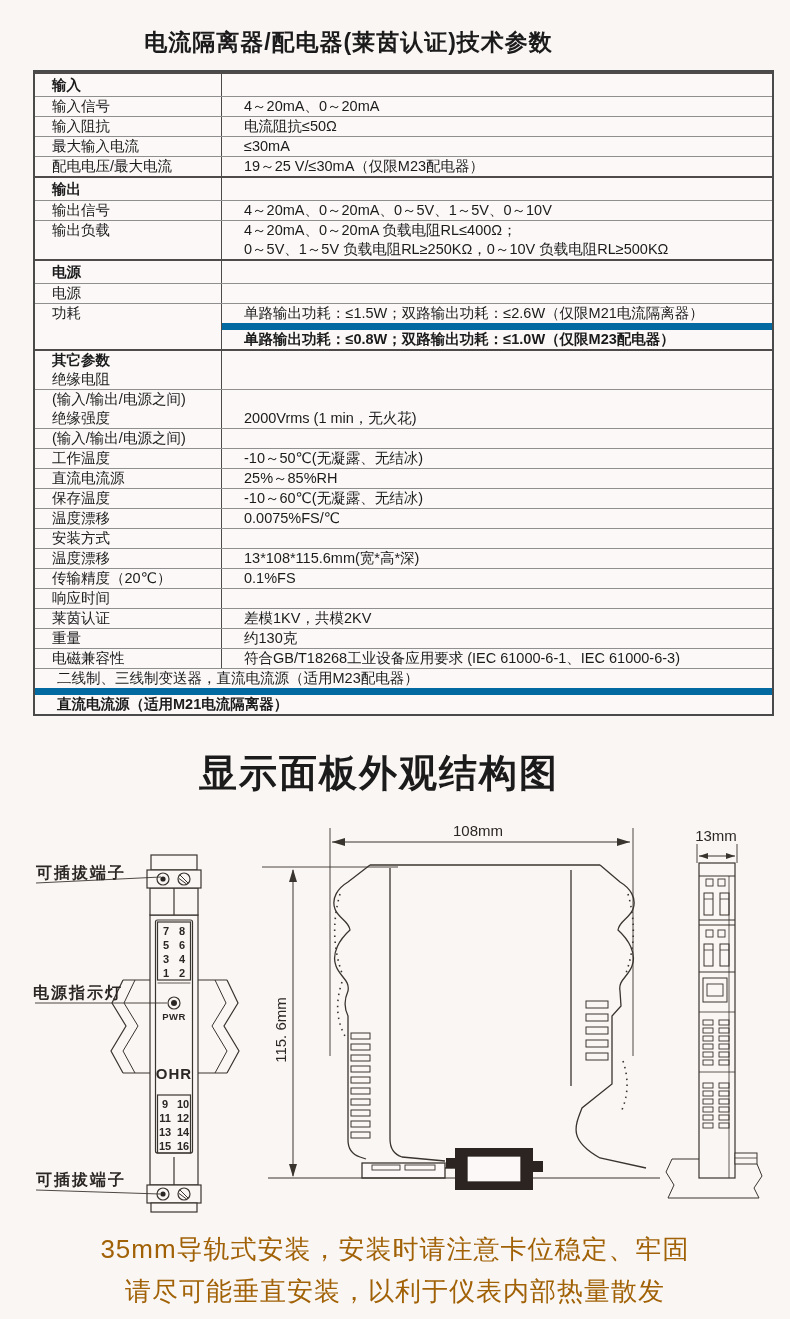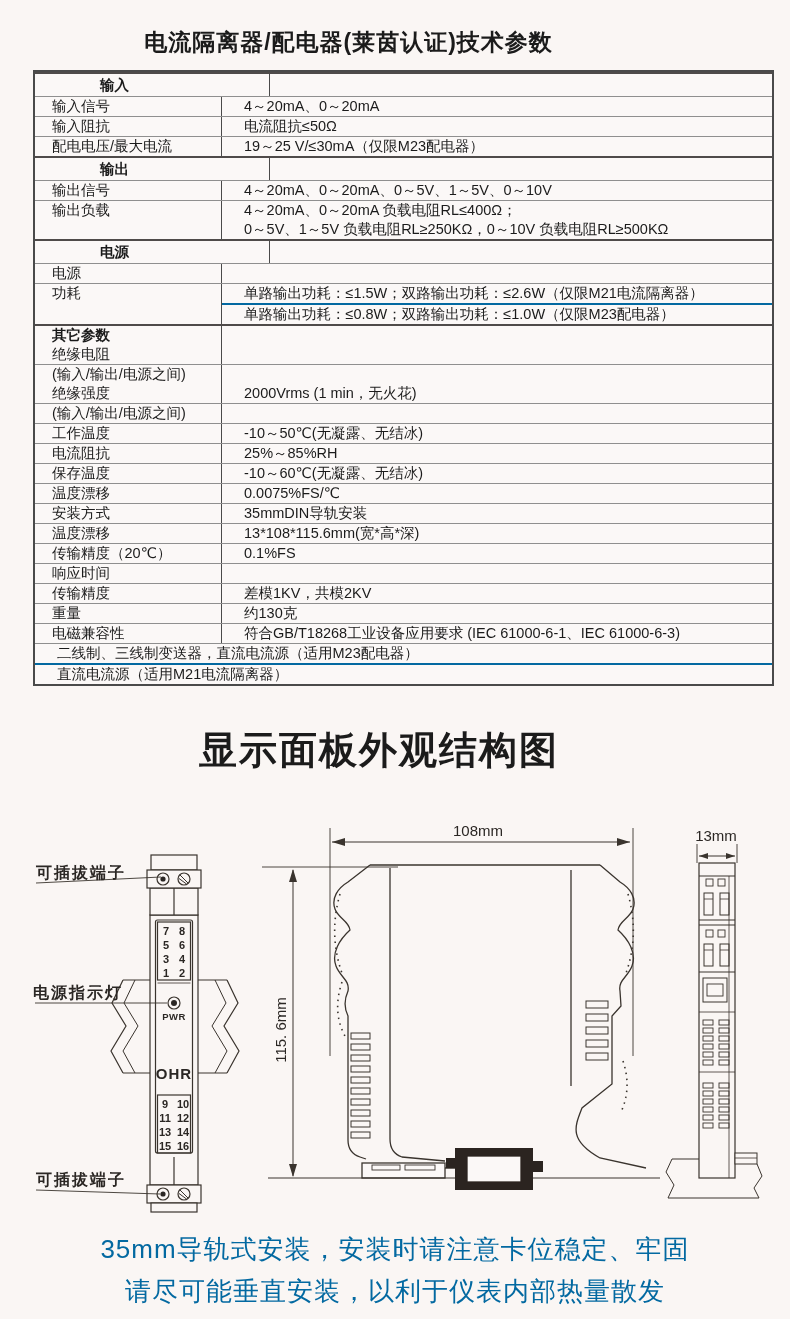--- a/index.html
+++ b/index.html
@@ -16,34 +16,34 @@
     position:absolute;left:33px;top:70px;width:741px;
     border:2px solid #4a4a4a;background:#fbf8f7;box-sizing:border-box;
     font-size:14.5px;
   }
   .trow{display:flex;border-top:1px solid #8f8f8f;}
   .trow:first-child{border-top:none;}
   .trow.heavy{border-top:2px solid #4f4b4a;}
   .cl{width:187px;box-sizing:border-box;border-right:1px solid #4a4a4a;
       padding:0 6px 0 17px;line-height:19px;flex-shrink:0;}
   .cr{flex:1;padding:0 6px 0 22px;line-height:19px;}
-  .trow.sect .cl{line-height:22px;font-weight:bold;margin-left:48px;}
+  .trow.sect .cl{line-height:22px;font-weight:bold;}
   .b{font-weight:bold;}
   .cr.vbot{display:flex;flex-direction:column;justify-content:flex-end;}
   .cr.split{padding:0;}
   .cr.split .sub{padding:0 6px 0 22px;line-height:19px;}
-  .cr.split .sub.sb{border-top:2px solid #0369a1;}
+  .cr.split .sub.sb{border-top:7px solid #0369a1;font-weight:bold;}
   .section-title{
-    position:absolute;top:725px;left:0;width:758px;text-align:center;
+    position:absolute;top:748px;left:0;width:758px;text-align:center;
     font-size:38px;font-weight:bold;letter-spacing:2px;
   }
   .diagram{position:absolute;left:0;top:806px;width:790px;height:410px;}
   .footer-note{
     position:absolute;top:1228px;left:0;width:790px;text-align:center;
-    font-size:26px;line-height:42px;color:#0369a1;letter-spacing:1px;
+    font-size:26px;line-height:42px;color:#a16207;letter-spacing:1px;
   }
   svg text{fill:#2b2724;}
   .dlabel{font-size:16px;font-weight:bold;letter-spacing:2px;}
   .dim{font-size:15px;}
   .tnum{font-size:11px;font-weight:bold;}
   .pwr{font-size:9.5px;font-weight:bold;letter-spacing:0.5px;}
   .logo{font-size:15px;font-weight:bold;letter-spacing:1px;}
 </style>
 </head>
 <body>
@@ -57,20 +57,24 @@
     </div>
     <div class="trow">
       <div class="cl">输入信号</div>
       <div class="cr">4～20mA、0～20mA</div>
     </div>
     <div class="trow">
       <div class="cl">输入阻抗</div>
       <div class="cr">电流阻抗≤50Ω</div>
     </div>
     <div class="trow">
+      <div class="cl">最大输入电流</div>
+      <div class="cr">≤30mA</div>
+    </div>
+    <div class="trow">
       <div class="cl">配电电压/最大电流</div>
       <div class="cr">19～25 V/≤30mA（仅限M23配电器）</div>
     </div>
     <div class="trow heavy sect heavy">
       <div class="cl">输出</div>
       <div class="cr"></div>
     </div>
     <div class="trow">
       <div class="cl">输出信号</div>
       <div class="cr">4～20mA、0～20mA、0～5V、1～5V、0～10V</div>
@@ -111,48 +115,47 @@
     </div>
     <div class="trow">
       <div class="cl">(输入/输出/电源之间)</div>
       <div class="cr"></div>
     </div>
     <div class="trow">
       <div class="cl">工作温度</div>
       <div class="cr">-10～50℃(无凝露、无结冰)</div>
     </div>
     <div class="trow">
-      <div class="cl">电流阻抗</div>
+      <div class="cl">直流电流源</div>
       <div class="cr">25%～85%RH</div>
     </div>
     <div class="trow">
       <div class="cl">保存温度</div>
       <div class="cr">-10～60℃(无凝露、无结冰)</div>
     </div>
     <div class="trow">
       <div class="cl">温度漂移</div>
       <div class="cr">0.0075%FS/℃</div>
     </div>
     <div class="trow">
       <div class="cl">安装方式</div>
-      <div class="cr">35mmDIN导轨安装</div>
     </div>
     <div class="trow">
       <div class="cl">温度漂移</div>
       <div class="cr">13*108*115.6mm(宽*高*深)</div>
     </div>
     <div class="trow">
       <div class="cl">传输精度（20℃）</div>
       <div class="cr">0.1%FS</div>
     </div>
     <div class="trow">
       <div class="cl">响应时间</div>
     </div>
     <div class="trow">
-      <div class="cl">传输精度</div>
+      <div class="cl">莱茵认证</div>
       <div class="cr">差模1KV，共模2KV</div>
     </div>
     <div class="trow">
       <div class="cl">重量</div>
       <div class="cr">约130克</div>
     </div>
     <div class="trow">
       <div class="cl">电磁兼容性</div>
       <div class="cr">符合GB/T18268工业设备应用要求 (IEC 61000-6-1、IEC 61000-6-3)</div>
     </div>

